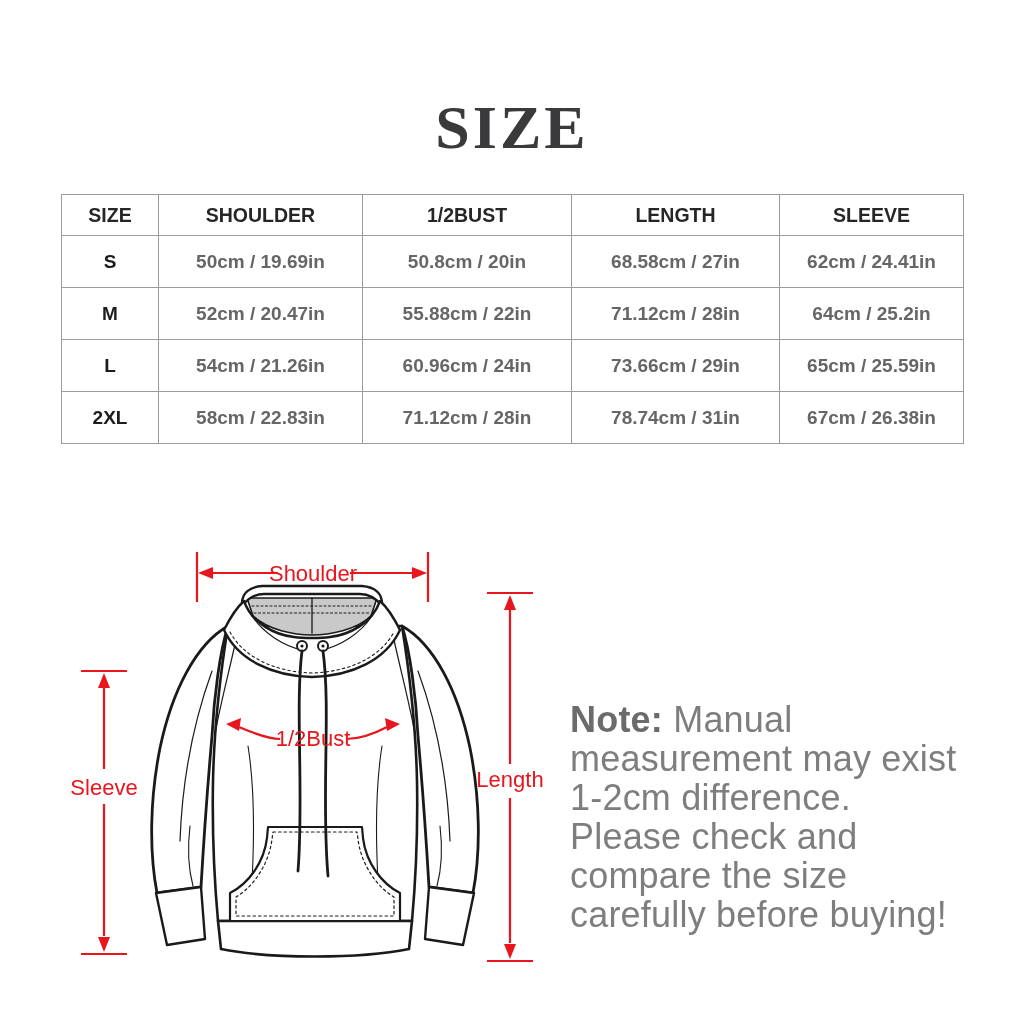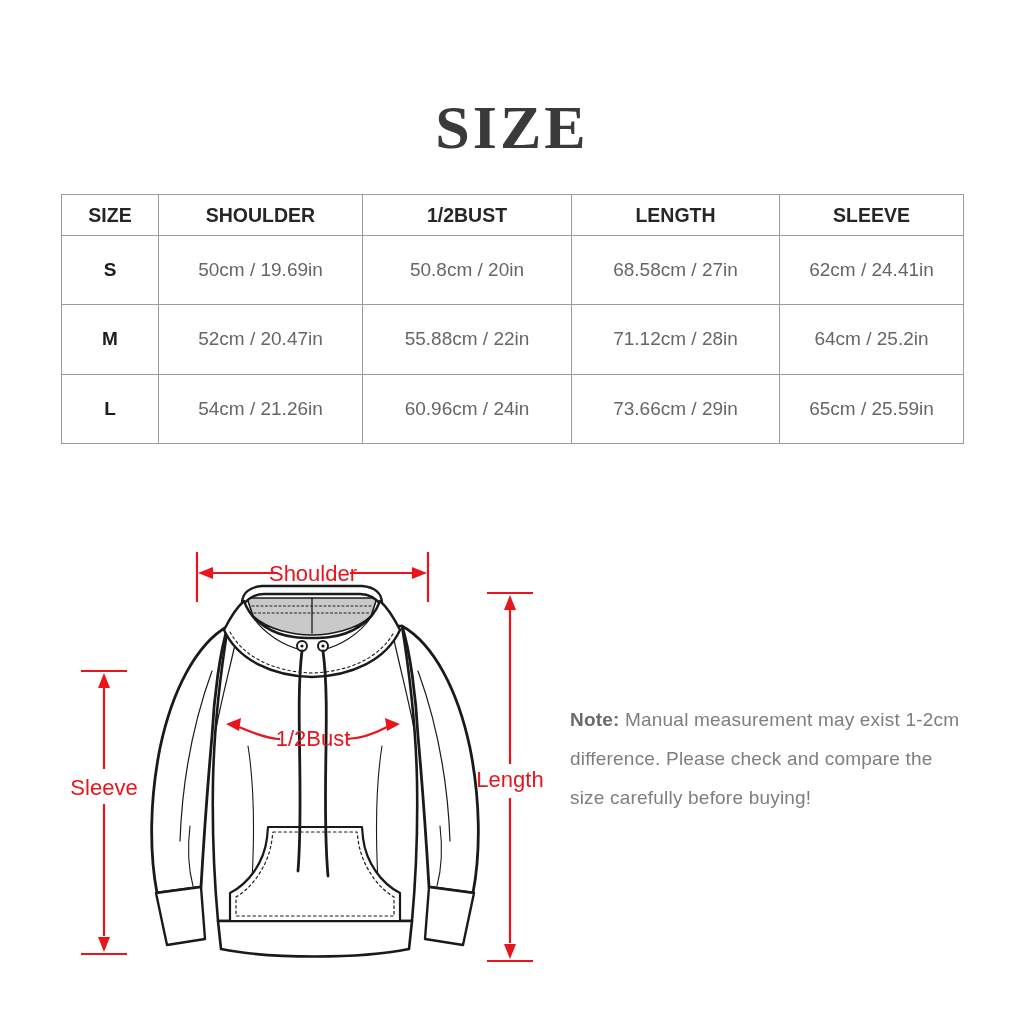--- a/index.html
+++ b/index.html
@@ -40,37 +40,37 @@
     text-align: center;
     vertical-align: middle;
     font-size: 19px;
     height: 41px;
   }
   .size-table th {
     font-weight: 700;
     color: #262626;
     font-size: 19.5px;
   }
-  .size-table td { color: #666668; font-weight: 400; }
+  .size-table td { color: #666668; font-weight: 700; }
   .size-table td.size-cell { font-weight: 700; color: #1c1c1c; }
 
   
   .diagram-wrap {
     position: absolute;
     left: 40px; top: 520px;
     width: 530px; height: 470px;
   }
   .diagram-wrap svg { display: block; width: 530px; height: 470px; }
 
   
   .note-block {
     position: absolute;
     left: 570px; top: 684px;
     width: 402px;
-    font-size: 19px;
+    font-size: 36px;
     line-height: 39px;
     color: #7e7e80;
     letter-spacing: 0.2px;
   }
   .note-block .note-label { font-weight: 700; color: #6b6b6d; }
 </style>
 </head>
 <body>
 
 <div id="canvas">
@@ -109,20 +109,27 @@
         <td>71.12cm / 28in</td>
         <td>64cm / 25.2in</td>
       </tr>
       <tr>
         <td class="size-cell">L</td>
         <td>54cm / 21.26in</td>
         <td>60.96cm / 24in</td>
         <td>73.66cm / 29in</td>
         <td>65cm / 25.59in</td>
       </tr>
+      <tr>
+        <td class="size-cell">2XL</td>
+        <td>58cm / 22.83in</td>
+        <td>71.12cm / 28in</td>
+        <td>78.74cm / 31in</td>
+        <td>67cm / 26.38in</td>
+      </tr>
     </tbody>
   </table>
 
   <div class="diagram-wrap">
     <svg viewBox="0 0 530 470" xmlns="http://www.w3.org/2000/svg">
       <g stroke="#1a1a1a" fill="none" stroke-linecap="round" stroke-linejoin="round">
 
         <path fill="#ffffff" stroke-width="2.6" d="M 188,90 C 180,140 174,195 173,245 C 172,300 175,352 178,385 L 372,385
                  C 375,352 378,300 377,245 C 376,195 370,140 362,90 Z"></path>
 

